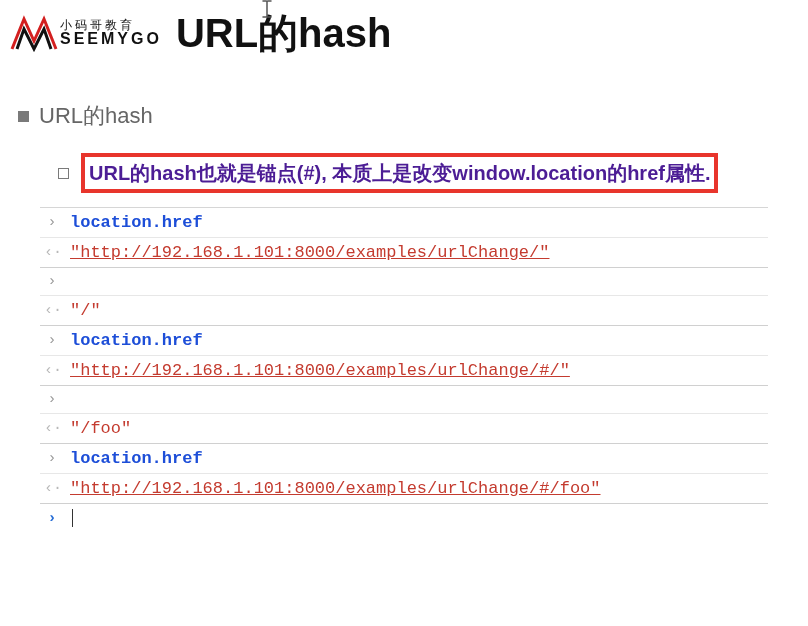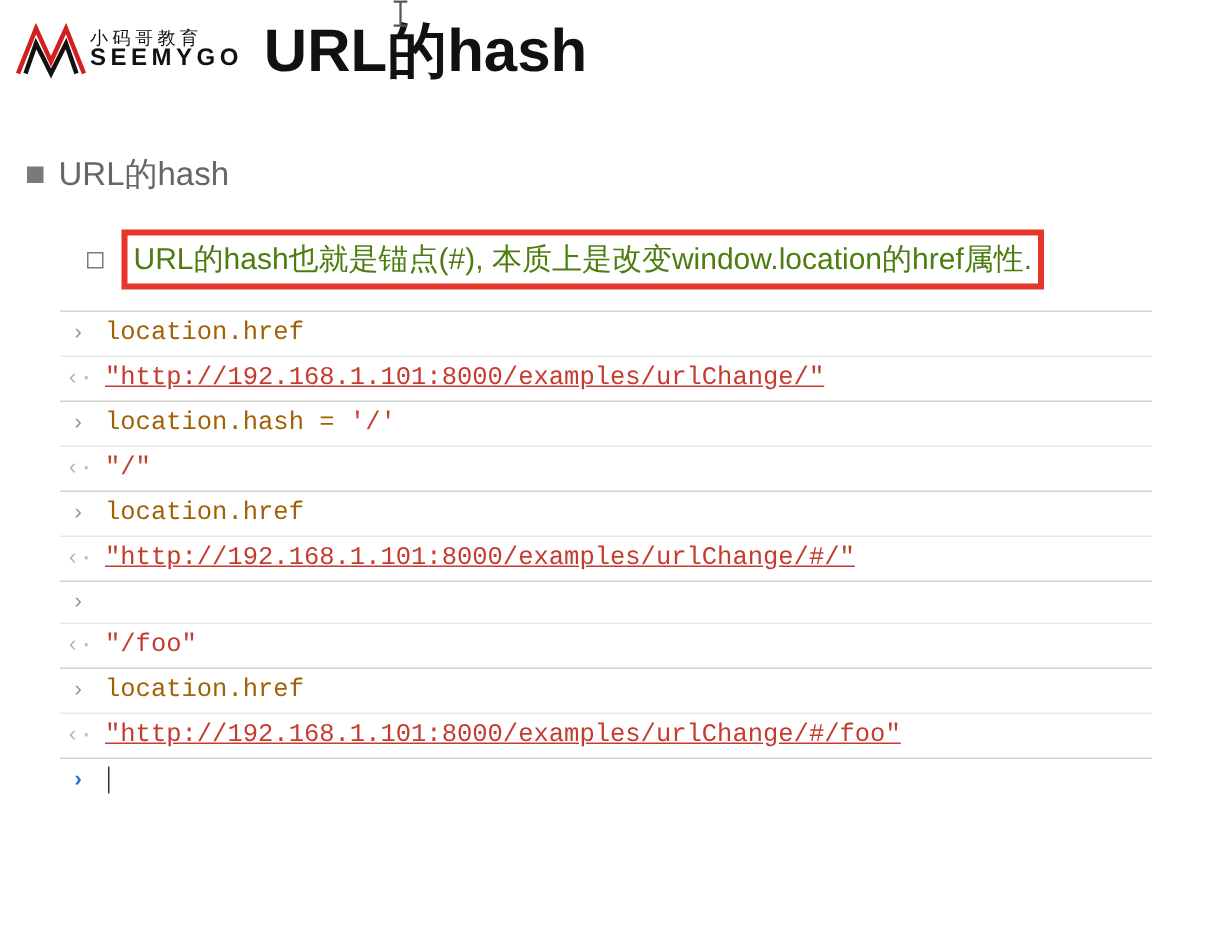--- a/index.html
+++ b/index.html
@@ -60,21 +60,21 @@
       width: 11px; height: 11px; border: 1.5px solid #7a7a7a; margin-right: 12px; flex-shrink: 0;
     }
     .h2 { font-size: 22px; color: #666; font-weight: 400; }
     .sub-list { padding-left: 40px; }
     .sub-row {
       display: flex;
       align-items: center;
       margin-bottom: 14px;
       position: relative;
     }
-    .sub-text { font-size: 20px; color: #4d7c0f; font-weight: 400; line-height: 1.6; }
+    .sub-text { font-size: 20px; color: #4c1d95; font-weight: 700; line-height: 1.6; }
     .hl-red-thick {
       border: 4px solid #e8352c;
       padding: 0 4px;
       display: inline-block;
     }
     .hl-red-thin {
       border: 1.5px solid #e8352c;
       padding: 0 2px;
       display: inline-block;
     }
@@ -96,21 +96,21 @@
       width: 16px;
       text-align: center;
       margin-right: 10px;
       color: #999;
       font-weight: 400;
       font-size: 15px;
     }
     .arrow-in { color: #9a9a9a; }
     .arrow-out { color: #b8b8b8; }
     .arrow-prompt { color: #2a6fd6; font-weight: 700; }
-    .code-text { color: #a16207; }
+    .code-text { color: #1d4ed8; font-weight: bold; }
     .str { color: #c43b2f; }
     .str-underline { text-decoration: underline; text-decoration-color: #c43b2f; }
     .prompt-row { border-bottom: none; }
     .text-cursor {
       display: inline-block;
       width: 1px; height: 18px;
       background: #333;
       margin-left: 2px;
       vertical-align: middle;
     }
@@ -158,23 +158,20 @@
       <span class="arrow arrow-in">›</span>
       <span class="code-text">location.href</span>
     </div>
     <div class="console-row pair-bottom">
       <span class="arrow arrow-out">‹·</span>
       <span class="str str-underline">"http://192.168.1.101:8000/examples/urlChange/"</span>
     </div>
 
     <div class="console-row">
       <span class="arrow arrow-in">›</span>
-      <span>
-        <span class="code-text">location.hash = </span><span class="str">'/'</span>
-      </span>
     </div>
     <div class="console-row pair-bottom">
       <span class="arrow arrow-out">‹·</span>
       <span class="str">"/"</span>
     </div>
 
     <div class="console-row">
       <span class="arrow arrow-in">›</span>
       <span class="code-text">location.href</span>
     </div>

